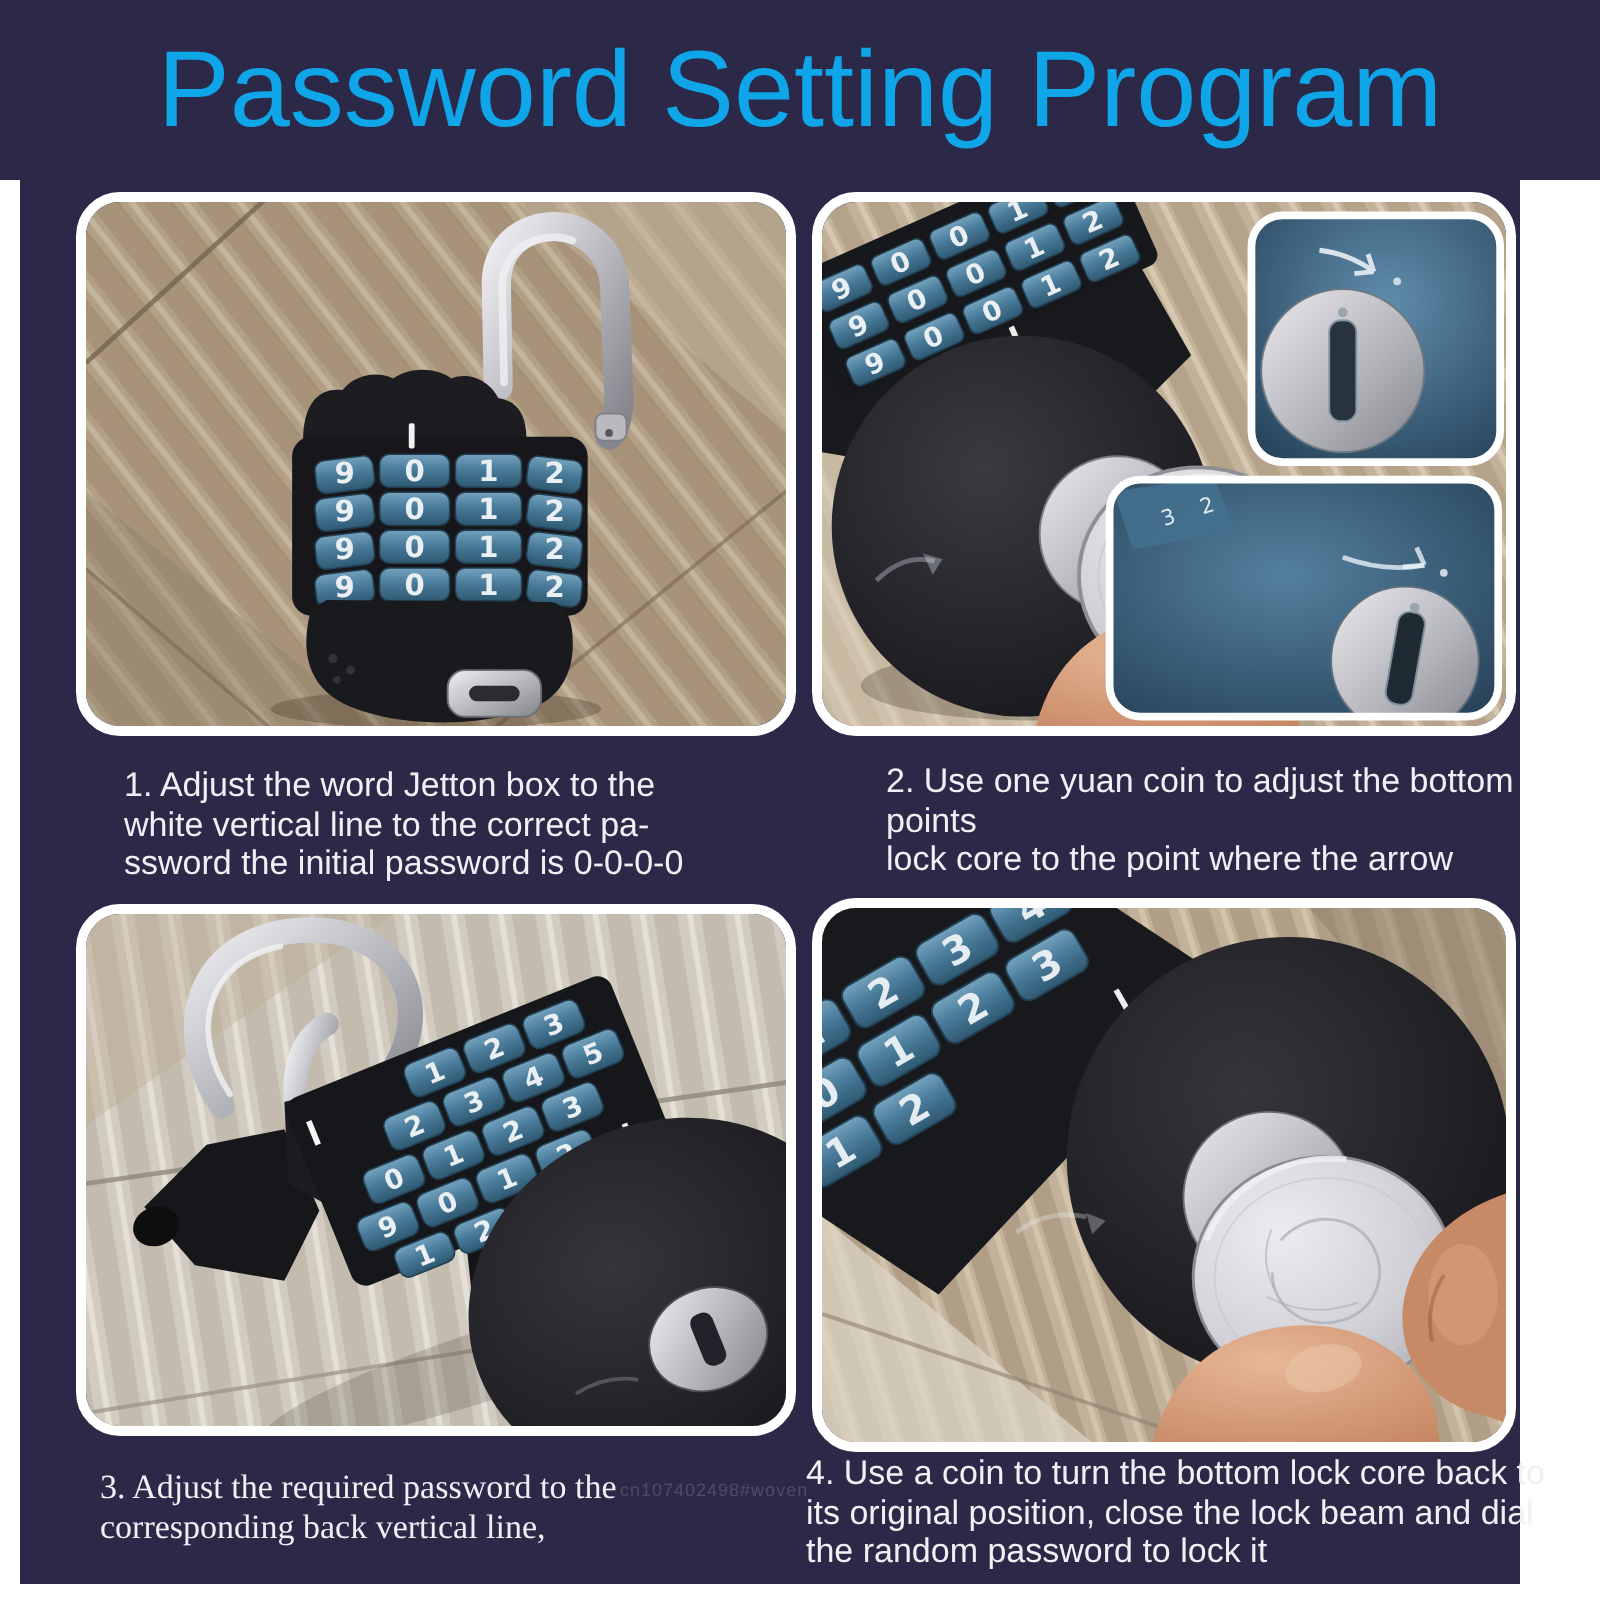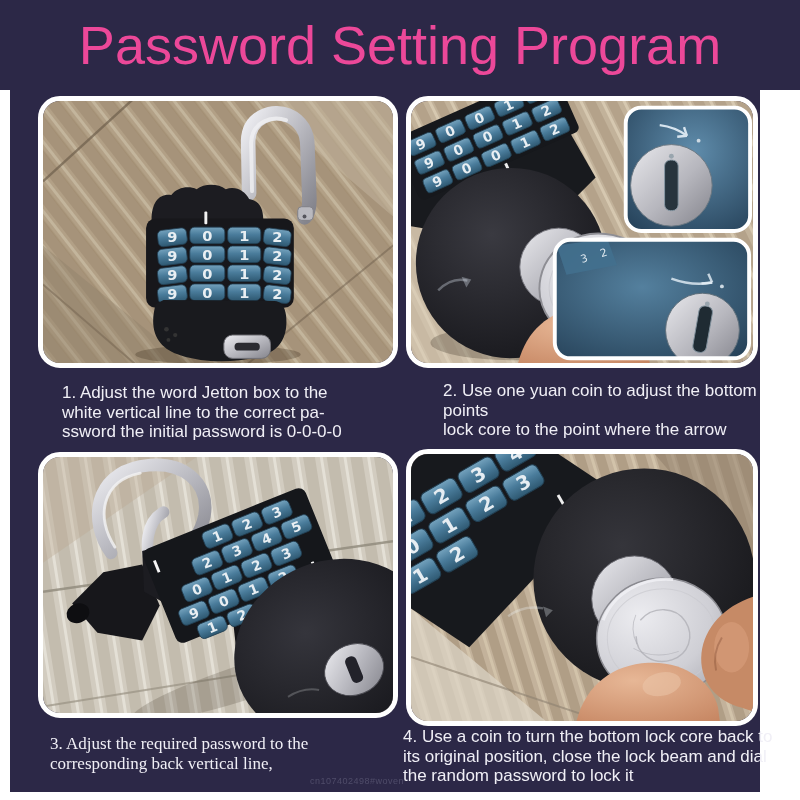--- a/index.html
+++ b/index.html
@@ -1,36 +1,36 @@
 <!DOCTYPE html>
 <html><head>
 <meta charset="utf-8">
 <style>
   html,body{margin:0;padding:0;background:#ffffff;}
   #canvas{position:relative;width:800px;height:800px;background:#ffffff;overflow:hidden;
           font-family:"Liberation Sans",sans-serif;}
   .band{position:absolute;left:0;top:0;width:800px;height:90px;background:#2c2847;
         display:flex;align-items:center;justify-content:center;}
-  .title{color:#ec4899;font-size:54px;font-weight:400;letter-spacing:0px;white-space:nowrap;}
+  .title{color:#0ea5e9;font-size:54px;font-weight:400;letter-spacing:0px;white-space:nowrap;}
   .panel{position:absolute;left:10px;top:90px;width:750px;height:702px;background:#2c2847;}
   .photo{position:absolute;border:5px solid #ffffff;border-radius:22px;box-sizing:border-box;
          overflow:hidden;background:#2c2847;}
   .photo svg{display:block;width:100%;height:100%;}
   #p1{left:38px;top:96px;width:360px;height:272px;}
   #p2{left:406px;top:96px;width:352px;height:272px;}
   #p3{left:38px;top:452px;width:360px;height:266px;}
   #p4{left:406px;top:449px;width:352px;height:277px;}
   .caption{position:absolute;color:#f0eff6;font-size:17px;line-height:19.5px;}
   .caption div{white-space:nowrap;}
   #c1{left:62px;top:383px;}
   #c2{left:443px;top:381px;}
   #c3{left:50px;top:734px;font-family:Liberation Serif, serif;}
   #c4{left:403px;top:727px;}
   .watermark{position:absolute;left:310px;top:740px;font-size:9px;letter-spacing:.5px;
-             color:rgba(200,200,225,0.22);margin-top:36px;}
+             color:rgba(200,200,225,0.22);}
   text{font-family:"DejaVu Sans",sans-serif;}
   .dg{fill:#e9eff3;font-weight:600;font-size:15px;text-anchor:middle;}
   .dg3{fill:#e9eff3;font-weight:600;font-size:14px;text-anchor:middle;}
   .dg4{fill:#e6edf2;font-weight:600;font-size:20px;text-anchor:middle;}
 </style>
 </head>
 <body>
 
 <div id="canvas">
 

